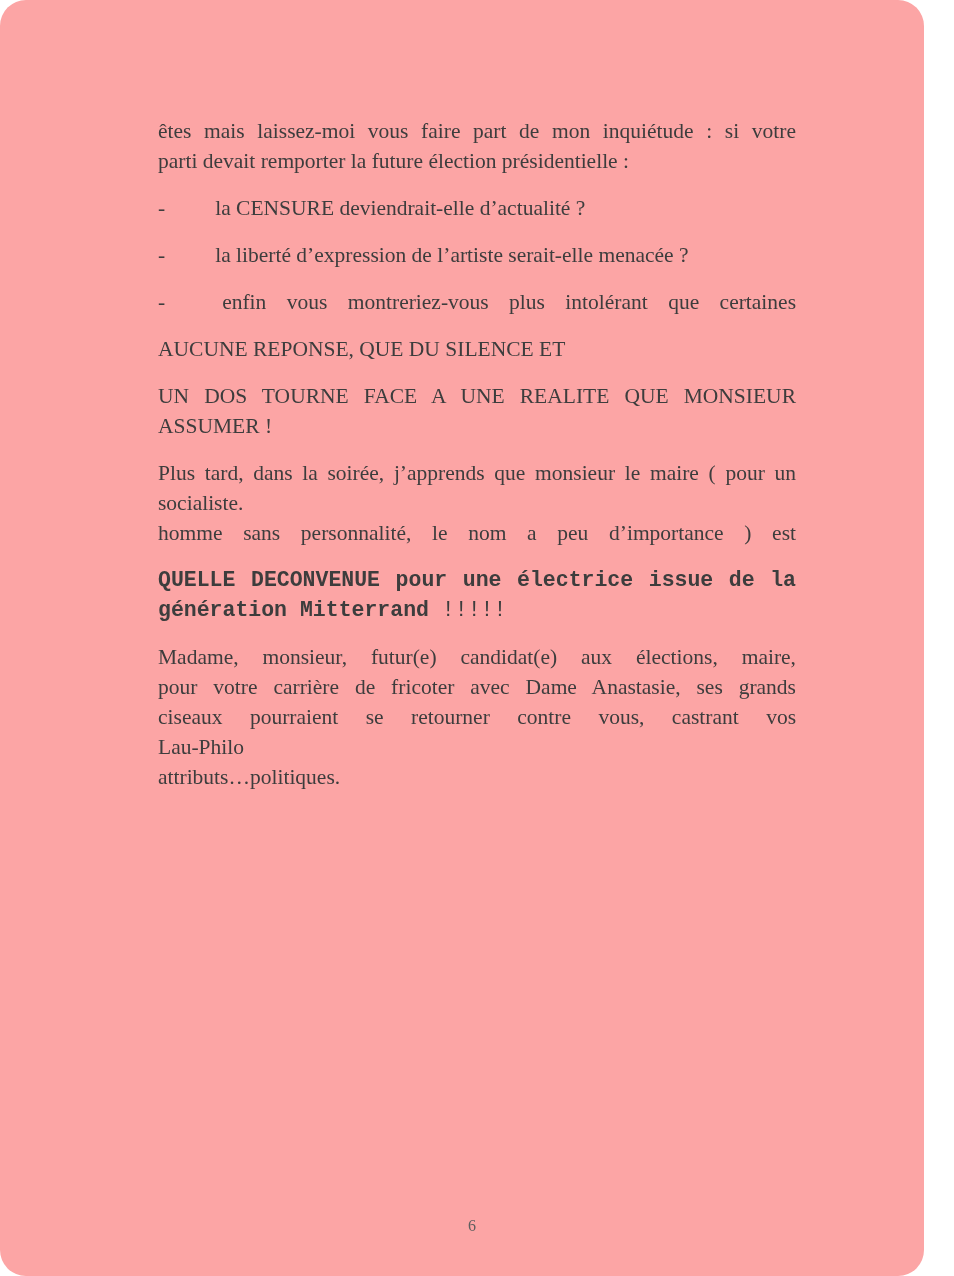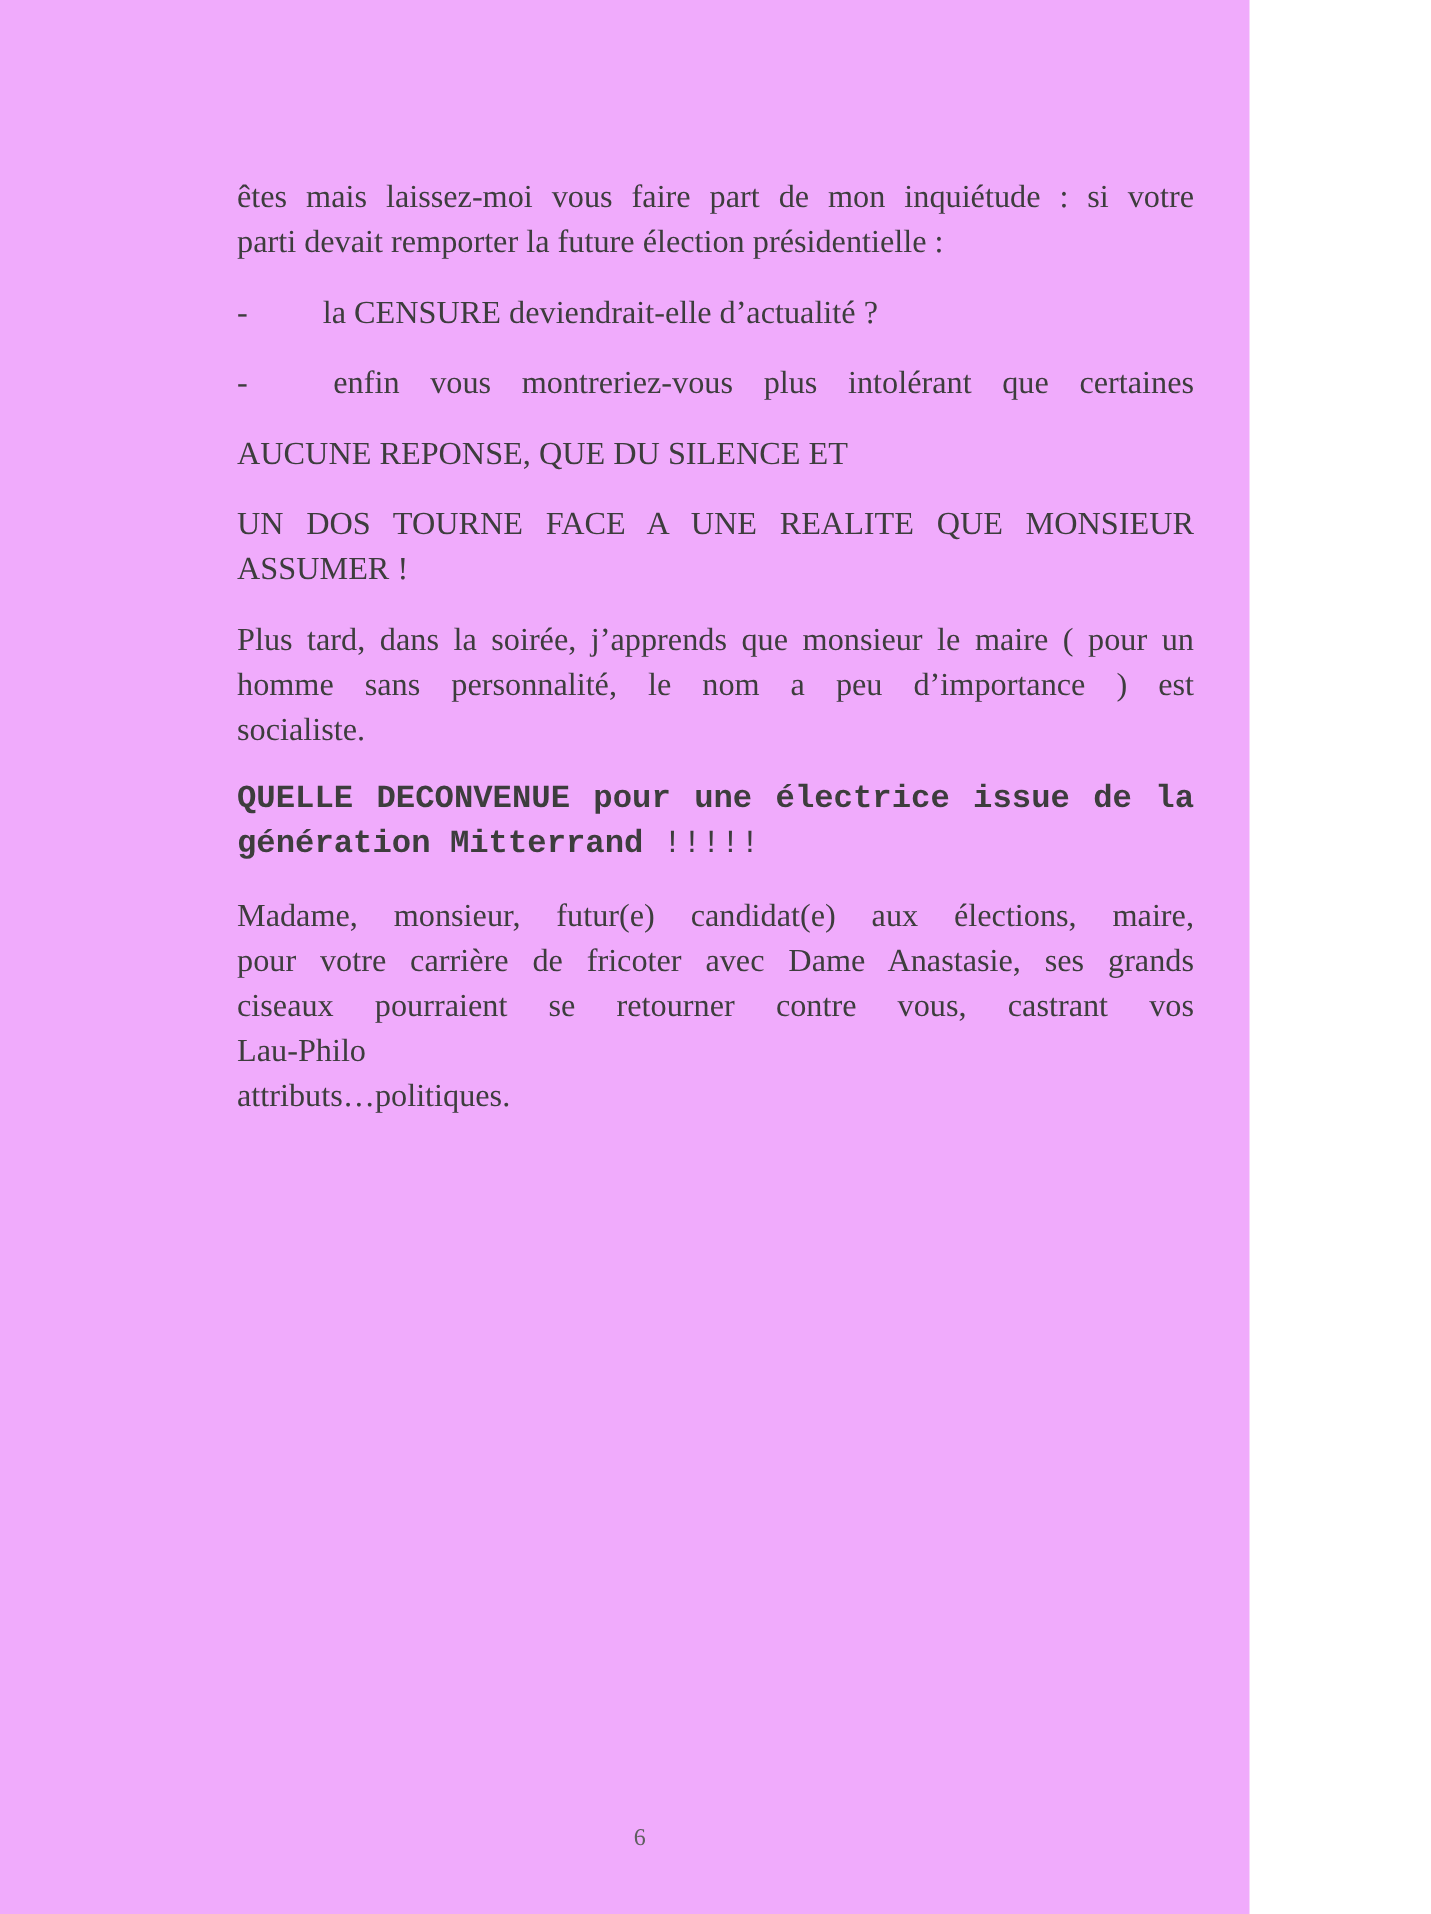--- a/index.html
+++ b/index.html
@@ -2,27 +2,28 @@
 <html><head>
 <meta charset="utf-8">
 <style>
   html, body {
     margin: 0;
     padding: 0;
     background: #ffffff;
   }
   .page {
     position: relative;
-    width: 833px;
+    width: 924px;
     height: 1276px;
-    background: #f0abfc;
+    background: #fca5a5;
     font-family: "Liberation Serif", "DejaVu Serif", serif;
     font-size: 21.5px;
     color: #3d3d3d;
     overflow: hidden;
+    border-radius: 26px;
   }
   .content {
     position: absolute;
     left: 158px;
     top: 116px;
     width: 638px;
   }
   .para {
     margin: 0 0 17px 0;
   }
@@ -62,33 +63,36 @@
 <div class="page">
   <div class="content">
       <div class="para">
         <div class="line j"><span>êtes mais laissez-moi vous faire part de mon inquiétude : si votre</span></div>
         <div class="line"><span>parti devait remporter la future élection présidentielle :</span></div>
       </div>
       <div class="para">
         <div class="line"><span>-</span><span class="tab w1"></span><span>la CENSURE deviendrait-elle d’actualité ?</span></div>
       </div>
       <div class="para">
+        <div class="line"><span>-</span><span class="tab w1"></span><span>la liberté d’expression de l’artiste serait-elle menacée ?</span></div>
+      </div>
+      <div class="para">
         <div class="line j"><span>-</span><span class="tab w2"></span><span>enfin vous montreriez-vous plus intolérant que certaines</span></div>
       </div>
       <div class="para">
         <div class="line"><span>AUCUNE REPONSE, QUE DU SILENCE ET</span></div>
       </div>
       <div class="para">
         <div class="line j"><span>UN DOS TOURNE FACE A UNE REALITE QUE MONSIEUR</span></div>
         <div class="line"><span>ASSUMER !</span></div>
       </div>
       <div class="para">
         <div class="line j"><span>Plus tard, dans la soirée, j’apprends que monsieur le maire ( pour un</span></div>
+        <div class="line"><span>socialiste.</span></div>
         <div class="line j"><span>homme sans personnalité, le nom a peu d’importance ) est</span></div>
-        <div class="line"><span>socialiste.</span></div>
       </div>
       <div class="para bold">
         <div class="line j"><span>QUELLE DECONVENUE pour une électrice issue de la</span></div>
         <div class="line"><span>génération Mitterrand </span><span class="regular">!!!!!</span></div>
       </div>
       <div class="para">
         <div class="line j"><span>Madame, monsieur, futur(e) candidat(e) aux élections, maire,</span></div>
         <div class="line j"><span>pour votre carrière de fricoter avec Dame Anastasie, ses grands</span></div>
         <div class="line j"><span>ciseaux pourraient se retourner contre vous, castrant vos</span></div>
         <div class="line"><span>Lau-Philo</span></div>

